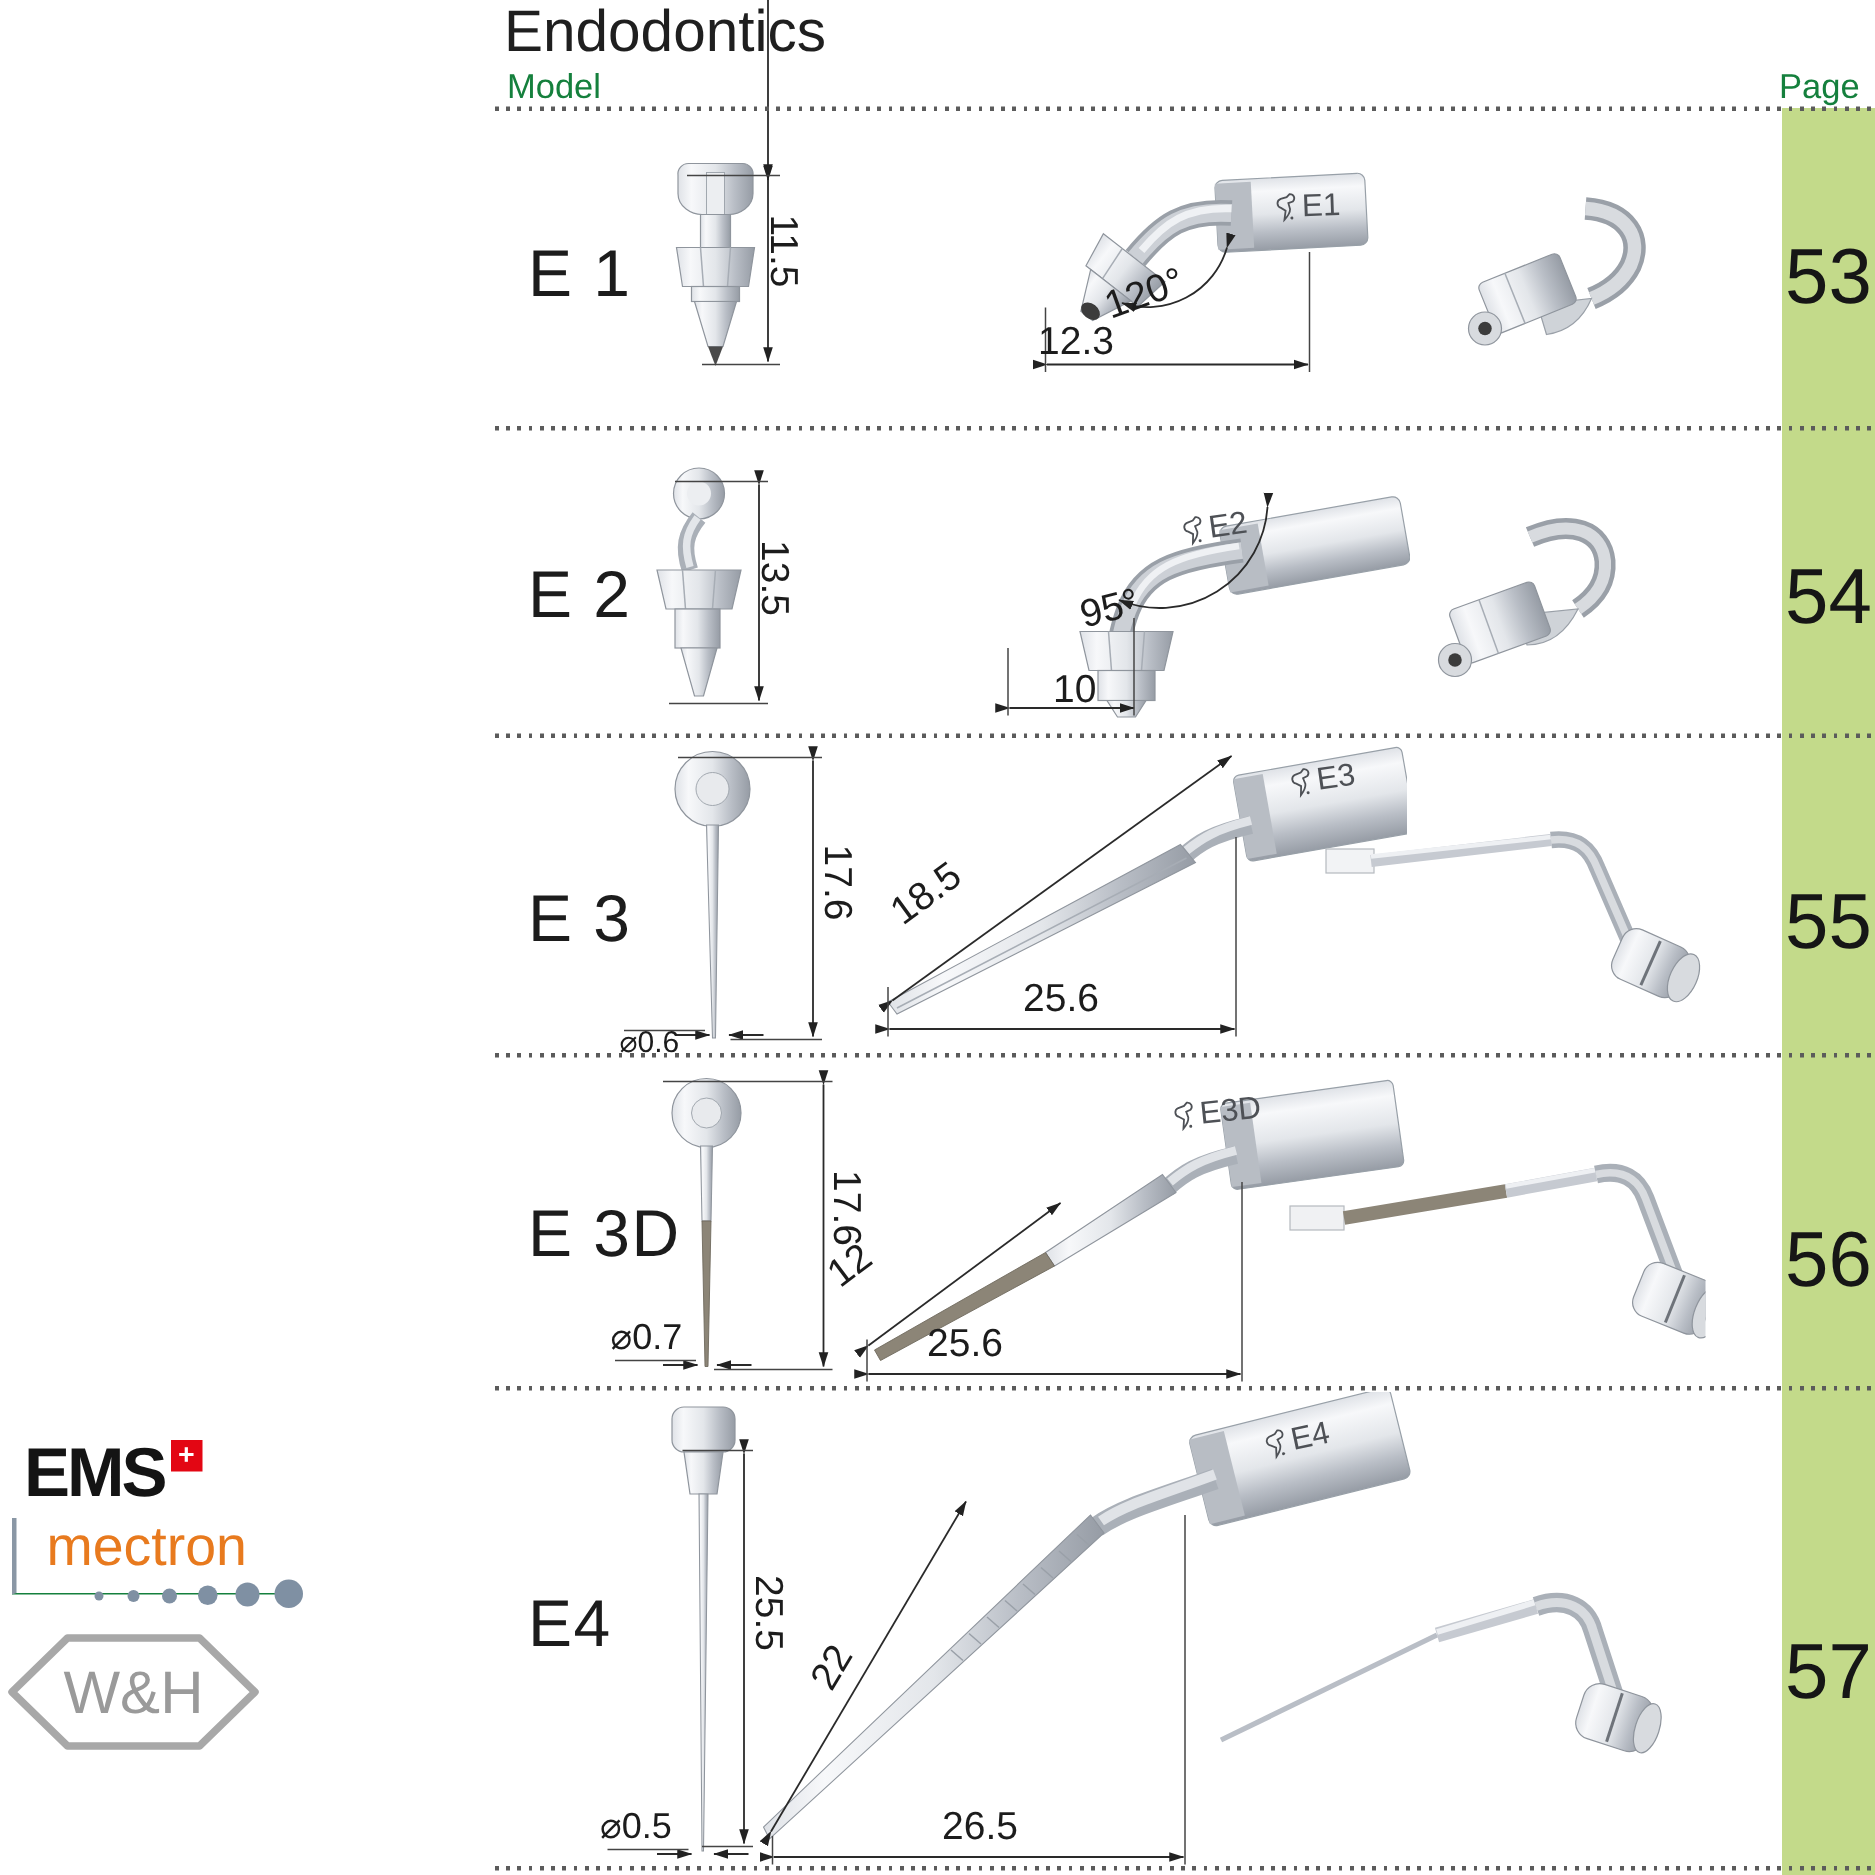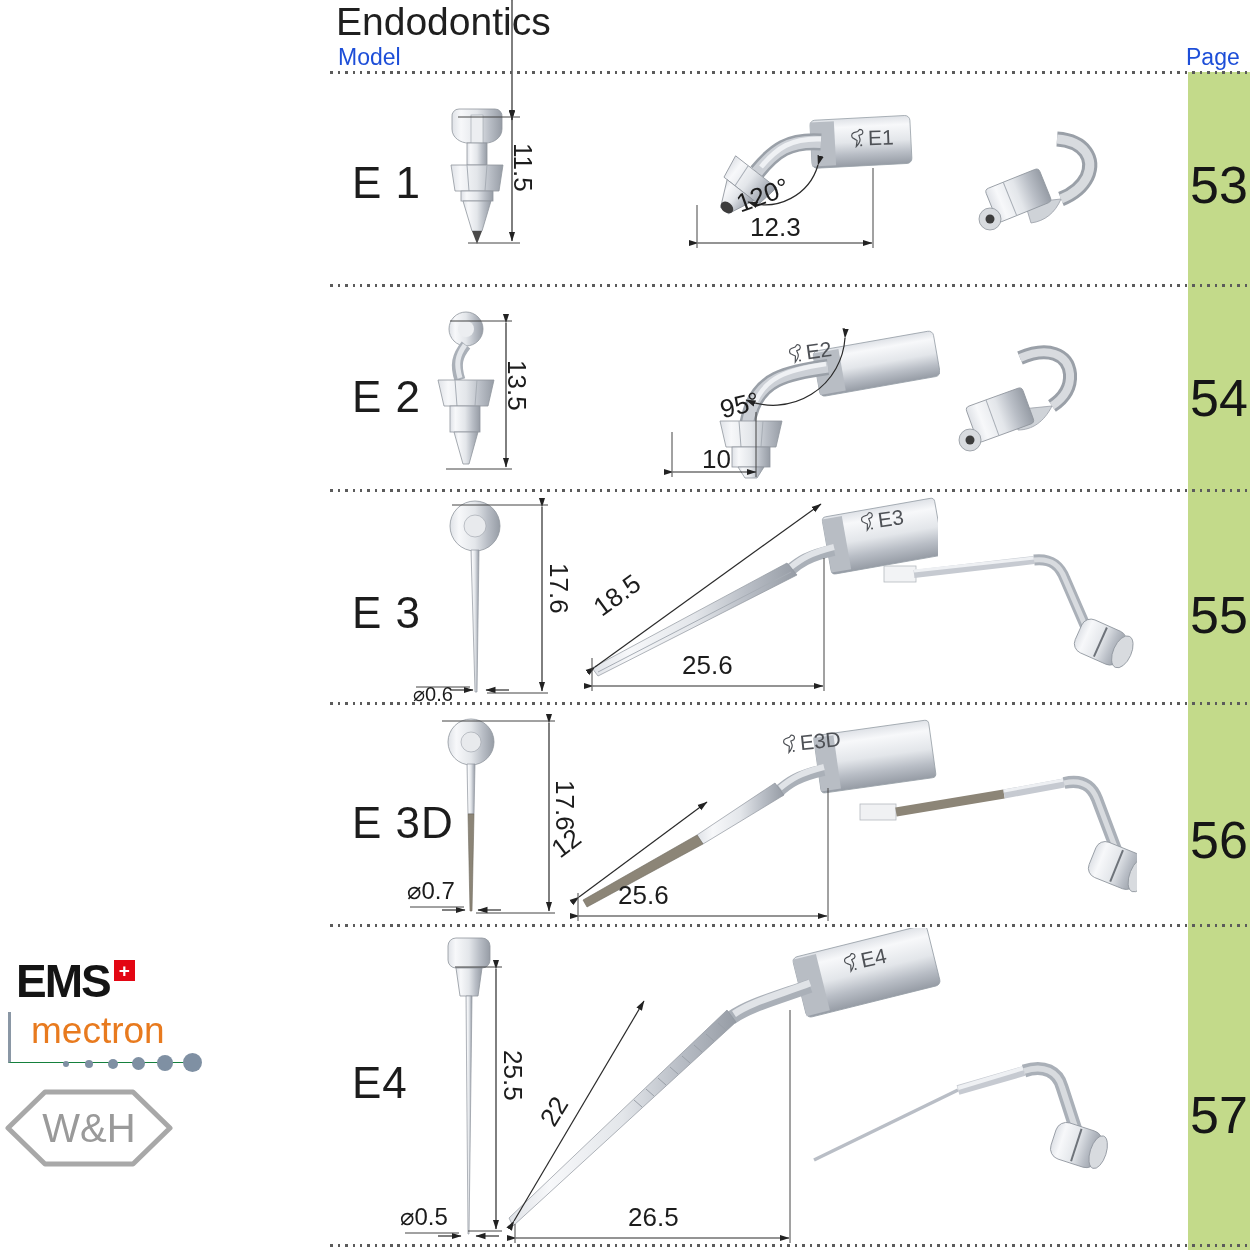--- a/index.html
+++ b/index.html
@@ -1,19 +1,19 @@
 <!DOCTYPE html>
 <html><head>
 <meta charset="utf-8">
 <style>
   html,body{margin:0;padding:0;background:#fff}
   .page{position:relative;width:1250px;height:1250px;background:#fff;overflow:hidden;
         font-family:"Liberation Sans",sans-serif;color:#1c1c1c}
   .title{position:absolute;left:336px;top:0px;font-size:39px;color:#1f1f1f}
-  .sublabel{position:absolute;font-size:23px;color:#1d4ed8}
+  .sublabel{position:absolute;font-size:23px;color:#15803d}
   .dotline{position:absolute;left:330px;width:920px;height:3px;z-index:6;
            background-image:repeating-linear-gradient(to right,#5b5b5b 0 2.5px,transparent 2.5px 7.5px)}
   .greencol{position:absolute;left:1188px;top:72px;width:62px;height:1178px;background:#c3da8a;z-index:1}
   .pagenum{position:absolute;left:1188px;width:62px;text-align:center;font-size:52px;color:#161616;z-index:7}
   .model{position:absolute;font-size:44px;color:#1c1c1c;letter-spacing:1px;z-index:4}
   .dim{position:absolute;font-size:26px;color:#1c1c1c;white-space:nowrap;z-index:4}
   .rot90{transform:rotate(90deg);transform-origin:left top}
   .engraved{position:absolute;display:flex;align-items:center;gap:3px;color:#4e5156;
             font-size:21px;z-index:4;white-space:nowrap}
   .watermark{position:absolute;left:272px;top:566px;font-size:92px;color:#8e8e8e;opacity:.55;
@@ -315,21 +315,21 @@
       <line x1="515" y1="1224" x2="515" y2="1243"></line>
         <line x1="790" y1="1010" x2="790" y2="1243"></line>
       <line x1="416" y1="687" x2="470" y2="687"></line>
       <line x1="410" y1="907" x2="464" y2="907"></line>
       <line x1="405" y1="1233" x2="459" y2="1233"></line>
     </g>
   </svg>
 
   <div class="dim rot90" style="left:538px;top:143px">11.5</div>
   <div class="dim" style="left:736px;top:180px;transform:rotate(-20deg)">120°</div>
-  <div class="dim" style="left:750px;top:212px">12.3</div>
+  <div class="dim" style="left:692px;top:212px">12.3</div>
 
   <div class="dim rot90" style="left:532px;top:360px">13.5</div>
   <div class="dim" style="left:720px;top:390px;transform:rotate(-14deg)">95°</div>
   <div class="dim" style="left:702px;top:444px">10</div>
 
   <div class="dim rot90" style="left:574px;top:563px">17.6</div>
   <div class="dim" style="left:592px;top:580px;transform:rotate(-36deg)">18.5</div>
   <div class="dim" style="left:682px;top:650px">25.6</div>
   <div class="dim" style="left:413px;top:682px;font-size:20px">⌀0.6</div>
 

